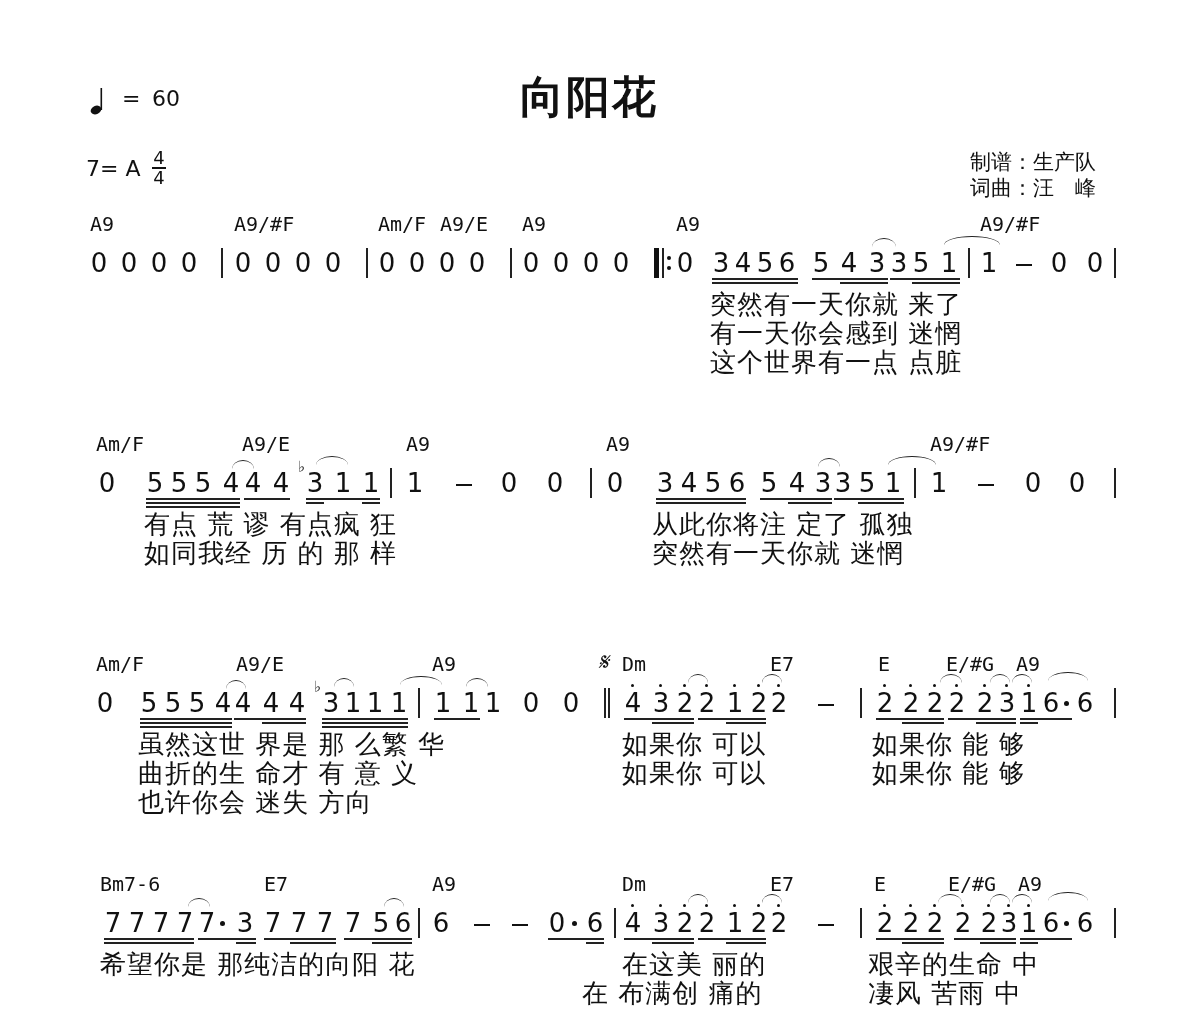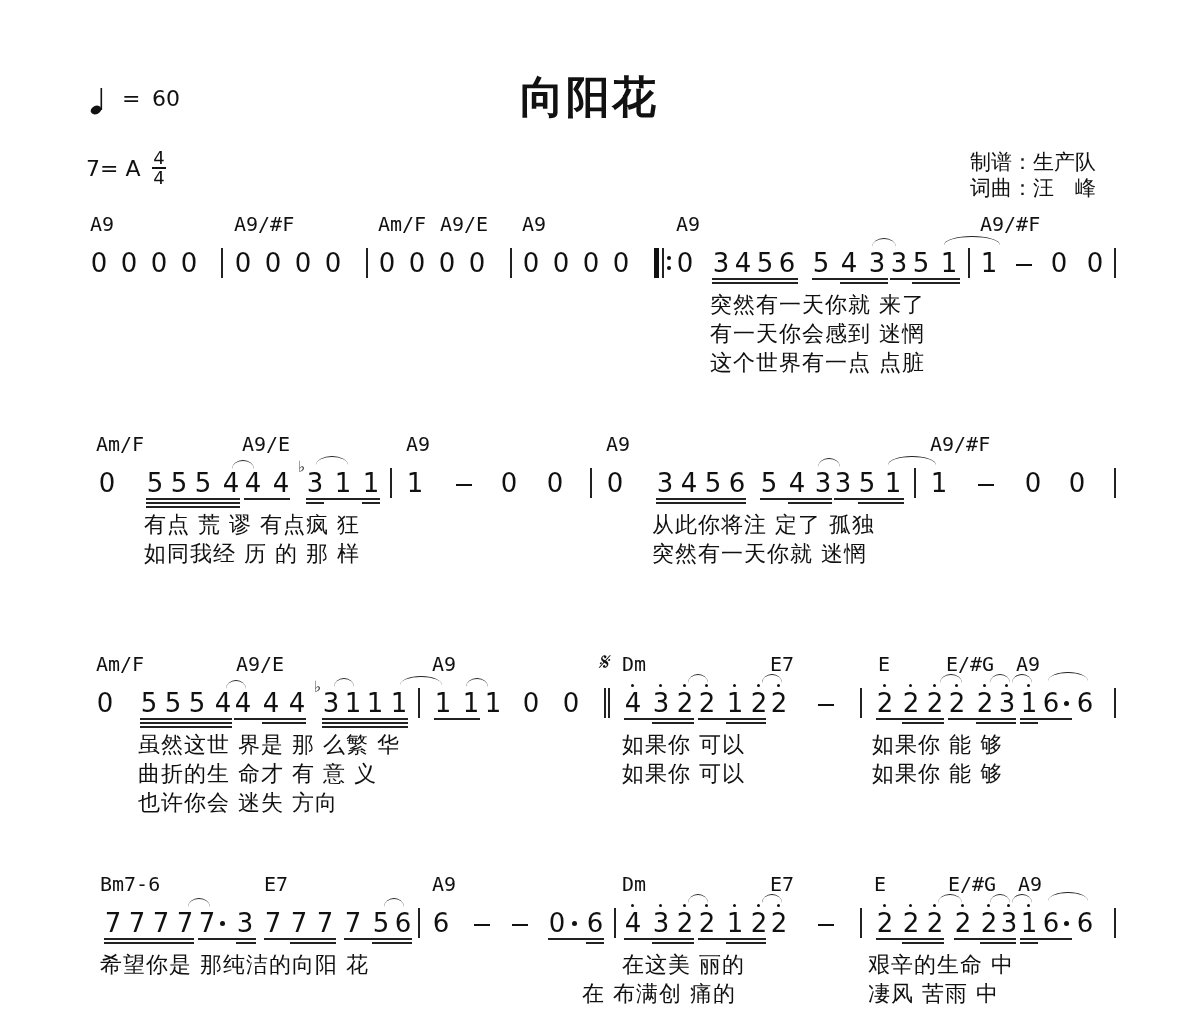--- a/index.html
+++ b/index.html
@@ -4,21 +4,21 @@
 <style>
   html, body { margin: 0; padding: 0; background: #ffffff; }
   body { width: 1200px; height: 1028px; position: relative; overflow: hidden;
          font-family: "DejaVu Sans", "Liberation Sans", sans-serif; color: #111; }
   .abs { position: absolute; white-space: nowrap; }
   .title { font-size: 44px; font-weight: bold; letter-spacing: 2px; }
   .meta { font-size: 22px; }
   .credit { font-size: 21px; line-height: 26px; }
   .chord { font-family: "DejaVu Sans Mono", "Liberation Mono", monospace; font-size: 20px; }
   .note { font-family: "DejaVu Sans", "Liberation Sans", sans-serif; font-size: 26px; position: absolute; text-align: center; width: 18px; }
-  .lyric { font-size: 22px; letter-spacing: 1px; }
+  .lyric { font-size: 26px; letter-spacing: 1px; }
   .bar { position: absolute; width: 1.5px; background: #222; height: 30px; }
   .bar-thick { position: absolute; width: 5px; background: #111; height: 30px; }
   .ul { position: absolute; height: 1.5px; background: #222; }
   .dot { position: absolute; width: 4px; height: 4px; border-radius: 50%; background: #111; }
   .slur { position: absolute; border-top: 1.5px solid #222; border-radius: 50% 50% 0 0 / 100% 100% 0 0; height: 8px; }
   .dash { position: absolute; width: 16px; height: 2px; background: #111; }
   .aug { position: absolute; width: 5px; height: 5px; border-radius: 50%; background: #111; }
   .flat { position: absolute; font-size: 15px; }
   .quarter-note { position: absolute; }
   .frac { position: absolute; font-size: 18px; line-height: 16px; text-align: center; width: 14px; }

